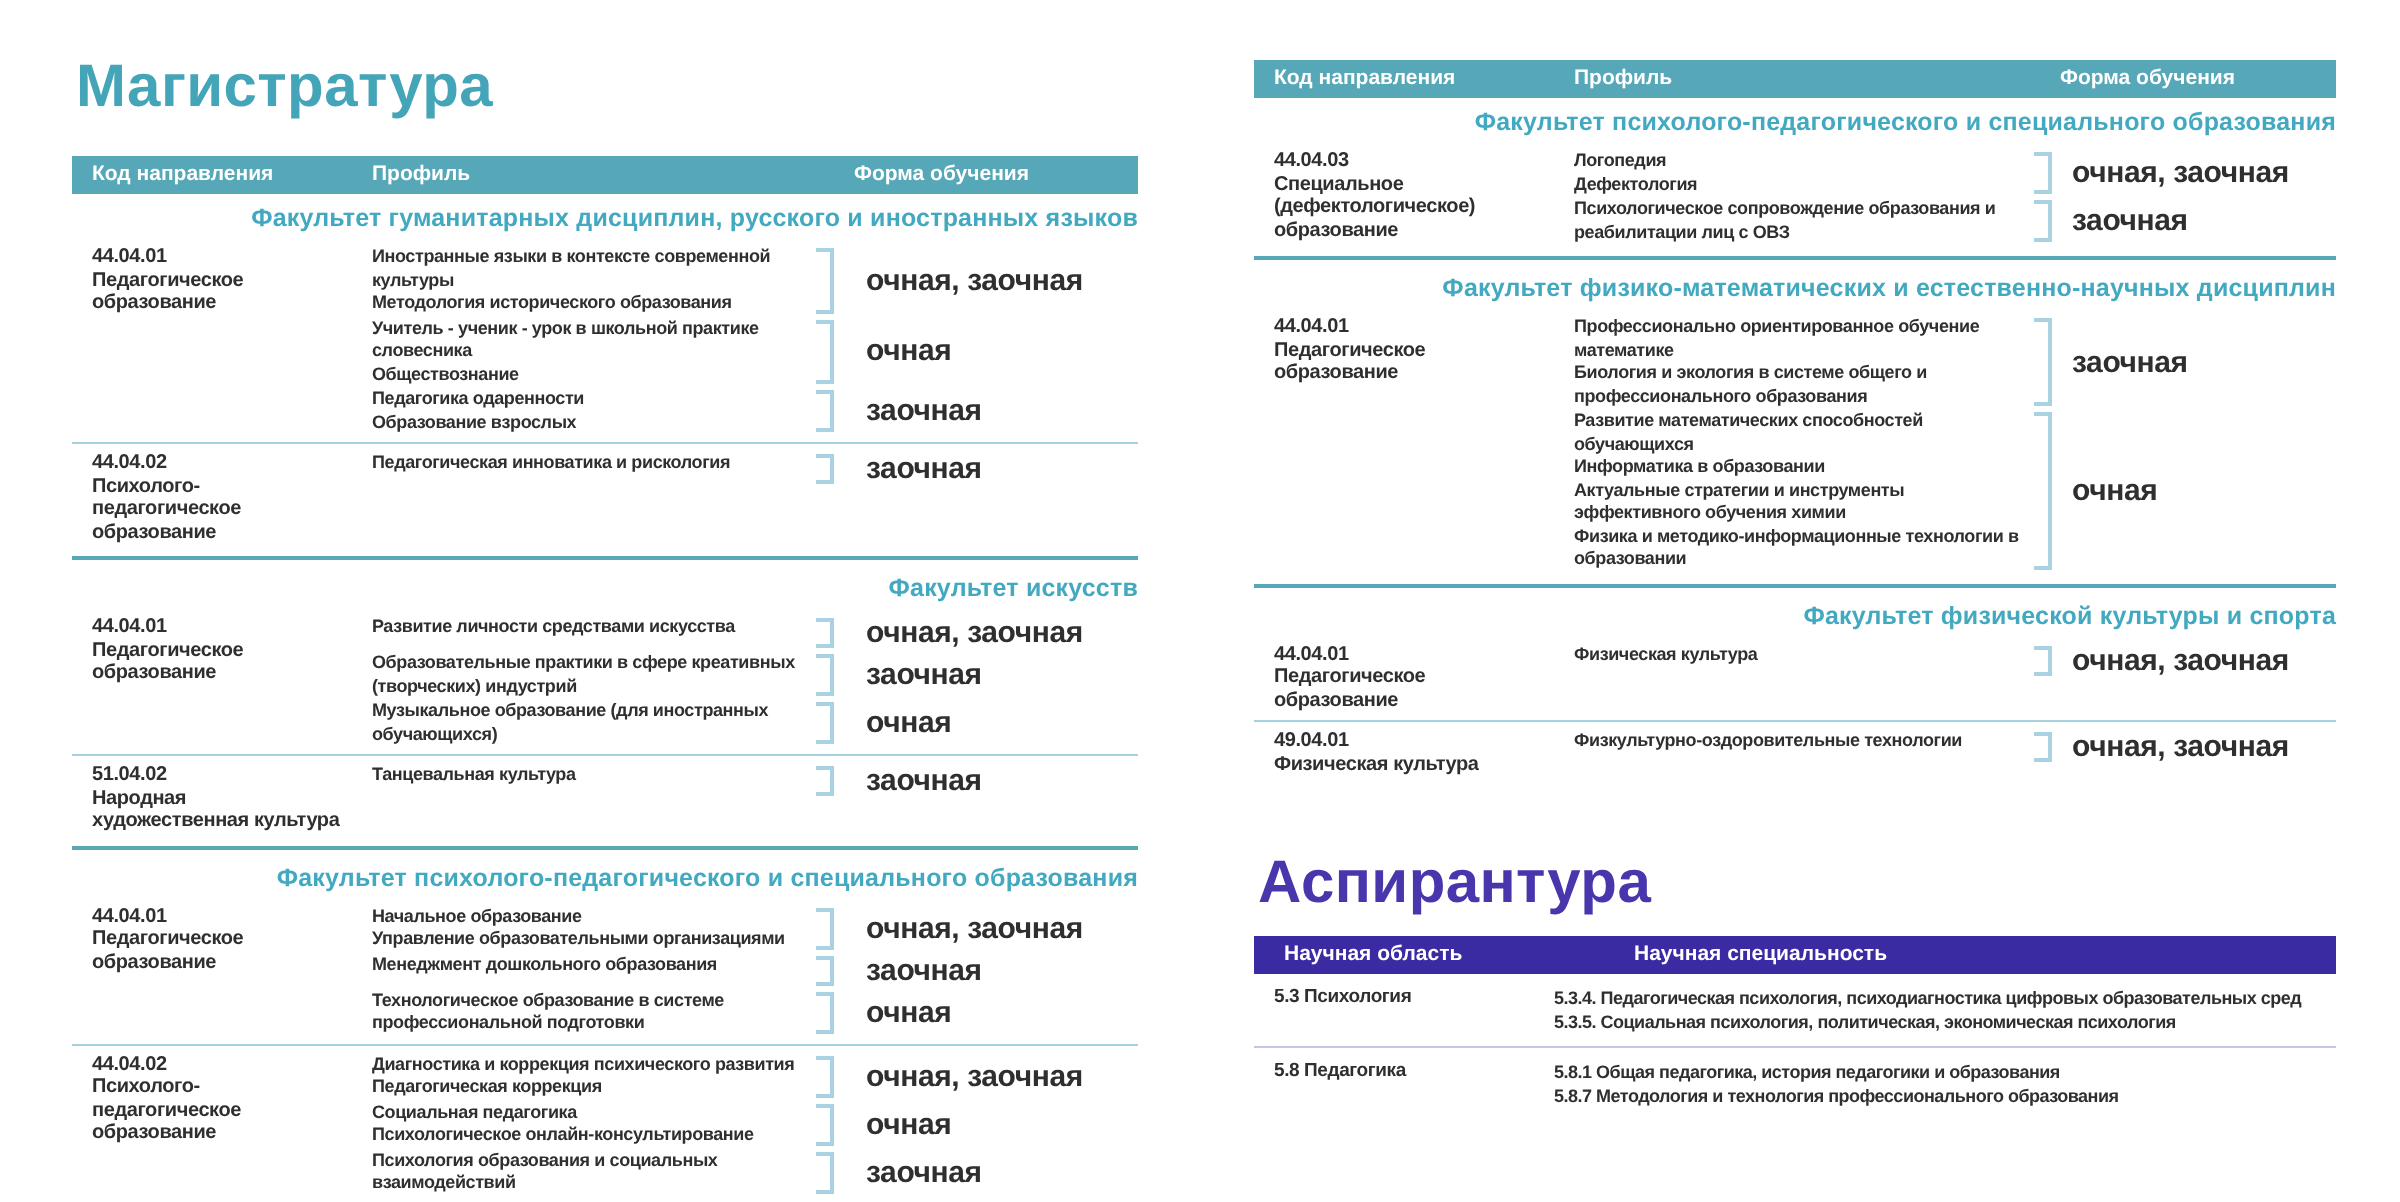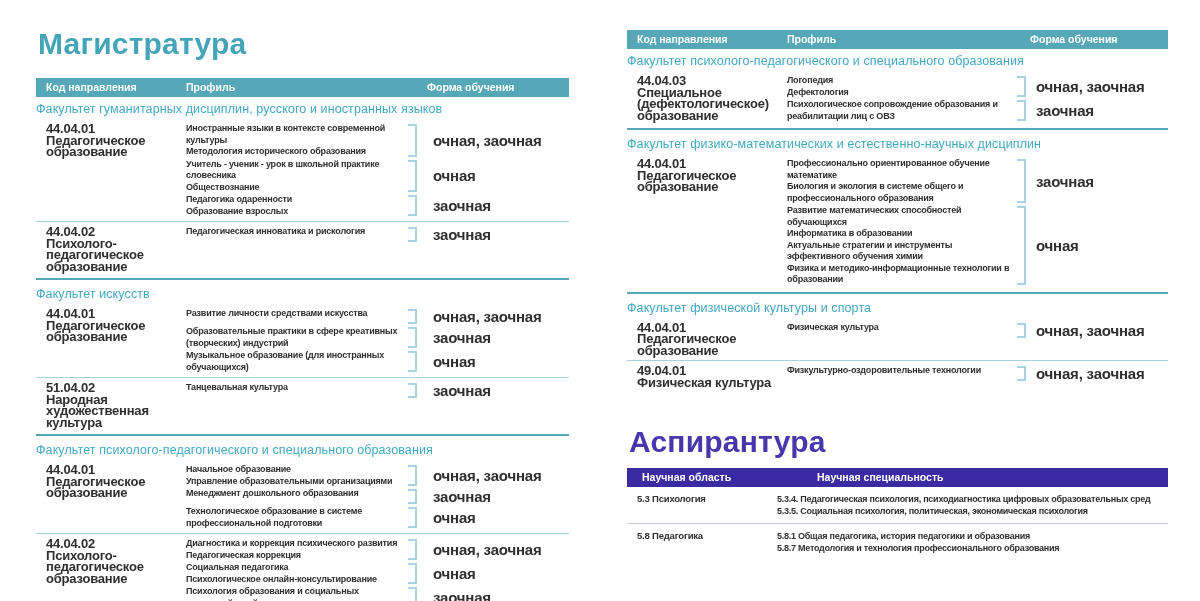--- a/index.html
+++ b/index.html
@@ -24,29 +24,29 @@
 
   .bar {
     position: relative; height: 19px; width: 100%;
     color: #ffffff; font-size: 10.5px; font-weight: 700;
   }
   .bar.teal-bg   { background: var(--teal-bar); }
   .bar.purple-bg { background: var(--purple-bar); margin-top: 10px; }
   .bar span { position: absolute; top: 3px; white-space: nowrap; }
 
   .section-title {
-    text-align: left; color: var(--section-heading);
-    font-size: 12.5px; font-weight: 400;
+    text-align: right; color: var(--section-heading);
+    font-size: 12.5px; font-weight: 700;
     padding: 5px 0 3px 0; letter-spacing: 0.1px;
   }
 
   .row { display: flex; padding: 4px 0; color: var(--text); }
   .code-cell {
     flex: 0 0 auto; padding-left: 10px; box-sizing: border-box;
-    font-size: 13px; font-weight: 700; line-height: 11.5px;
+    font-size: 10px; font-weight: 700; line-height: 11.5px;
     white-space: pre-line; letter-spacing: -0.2px;
   }
   .col-left  .code-cell { width: 150px; }
   .col-right .code-cell { width: 160px; }
 
   .groups { flex: 1 1 auto; display: flex; flex-direction: column; gap: 1px; }
   .group  { display: flex; align-items: stretch; }
   .profiles {
     flex: 0 0 auto; font-size: 9px; font-weight: 700;
     line-height: 11.5px; letter-spacing: -0.2px;

